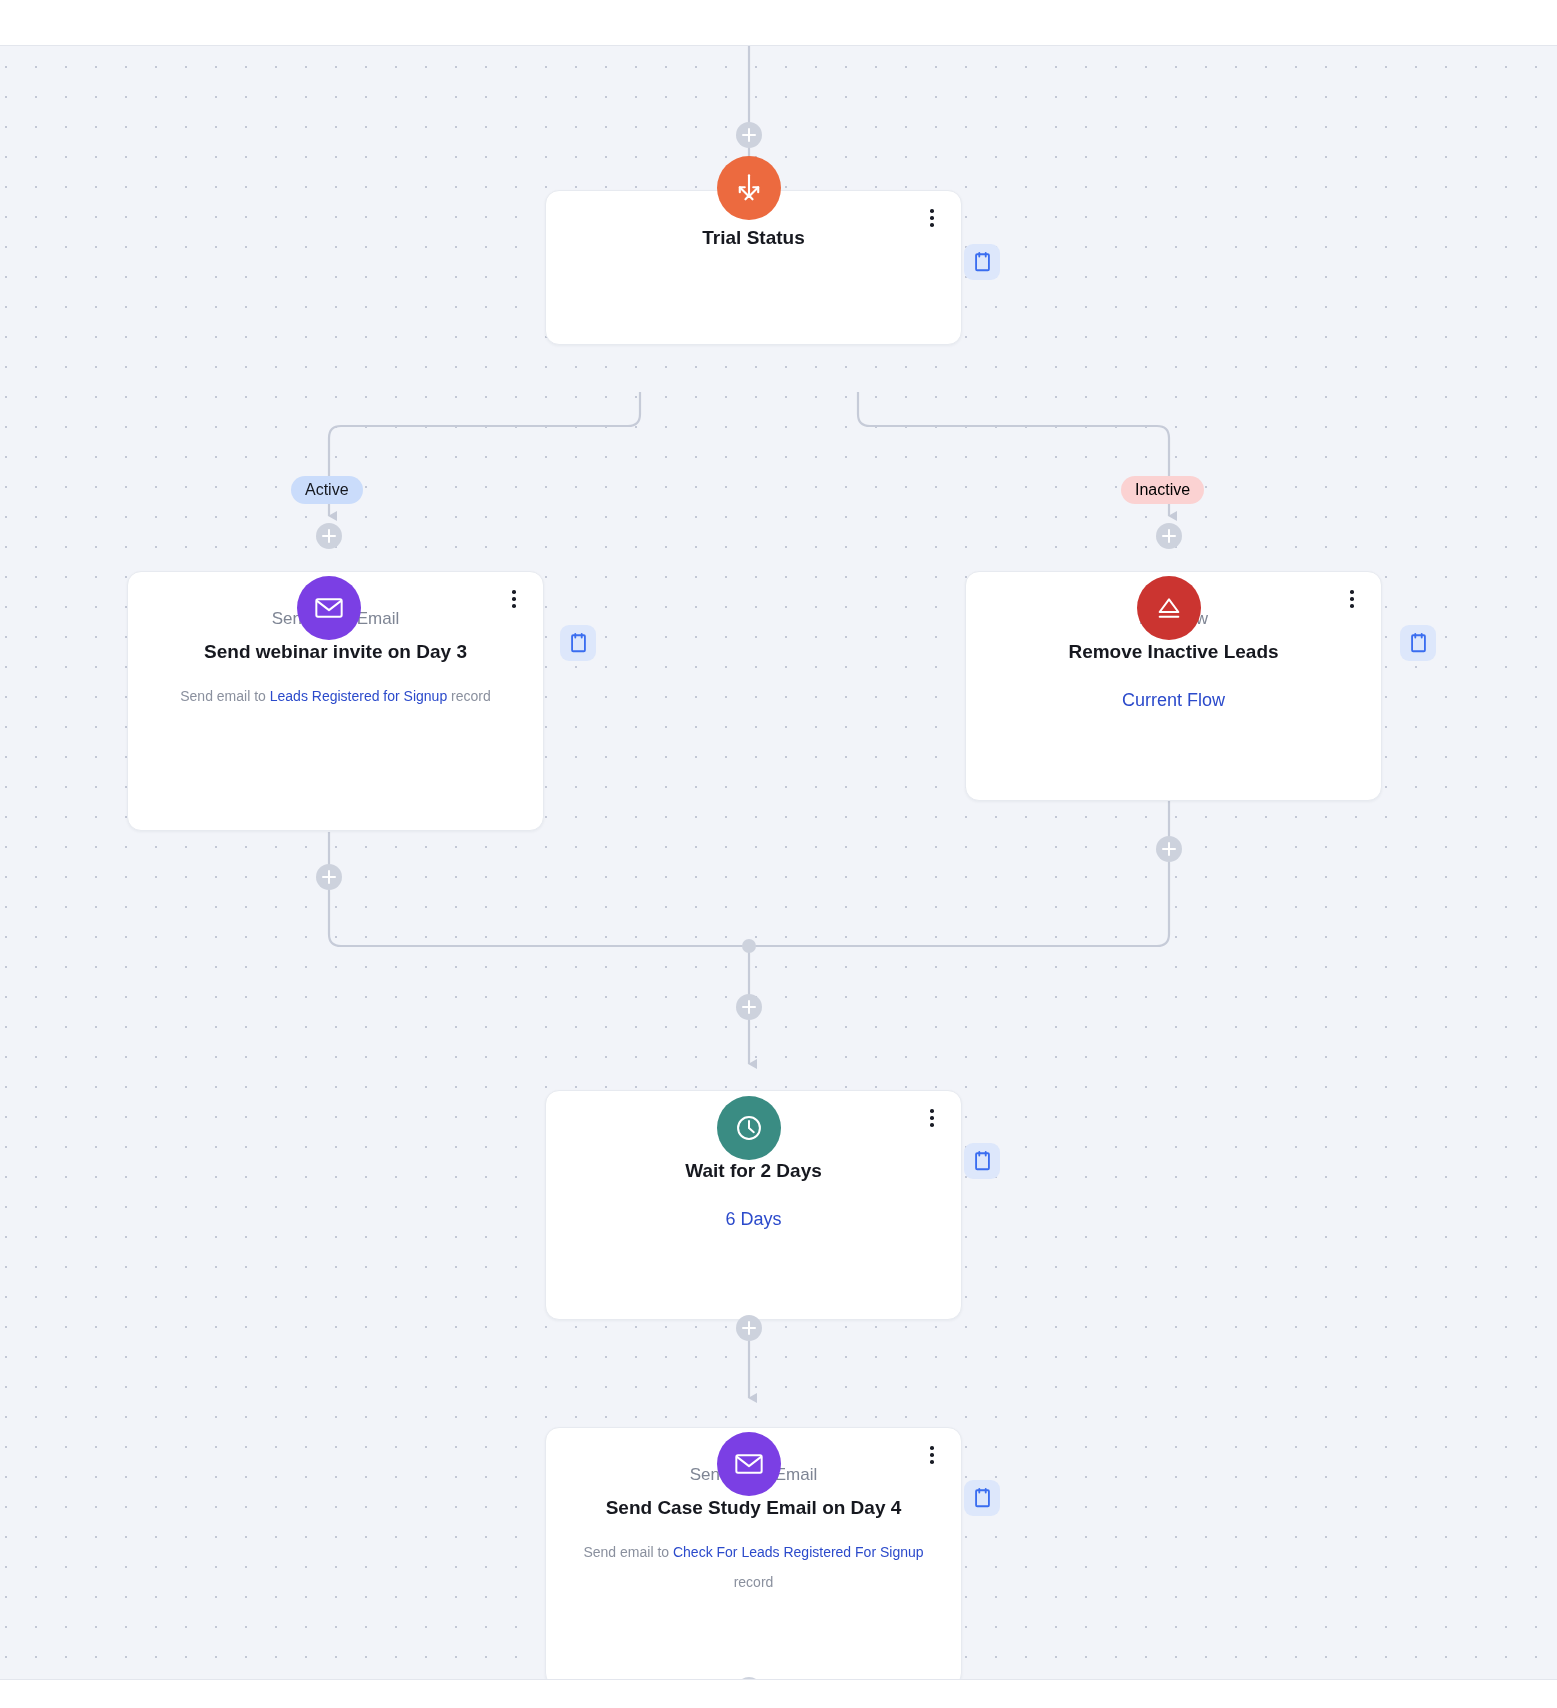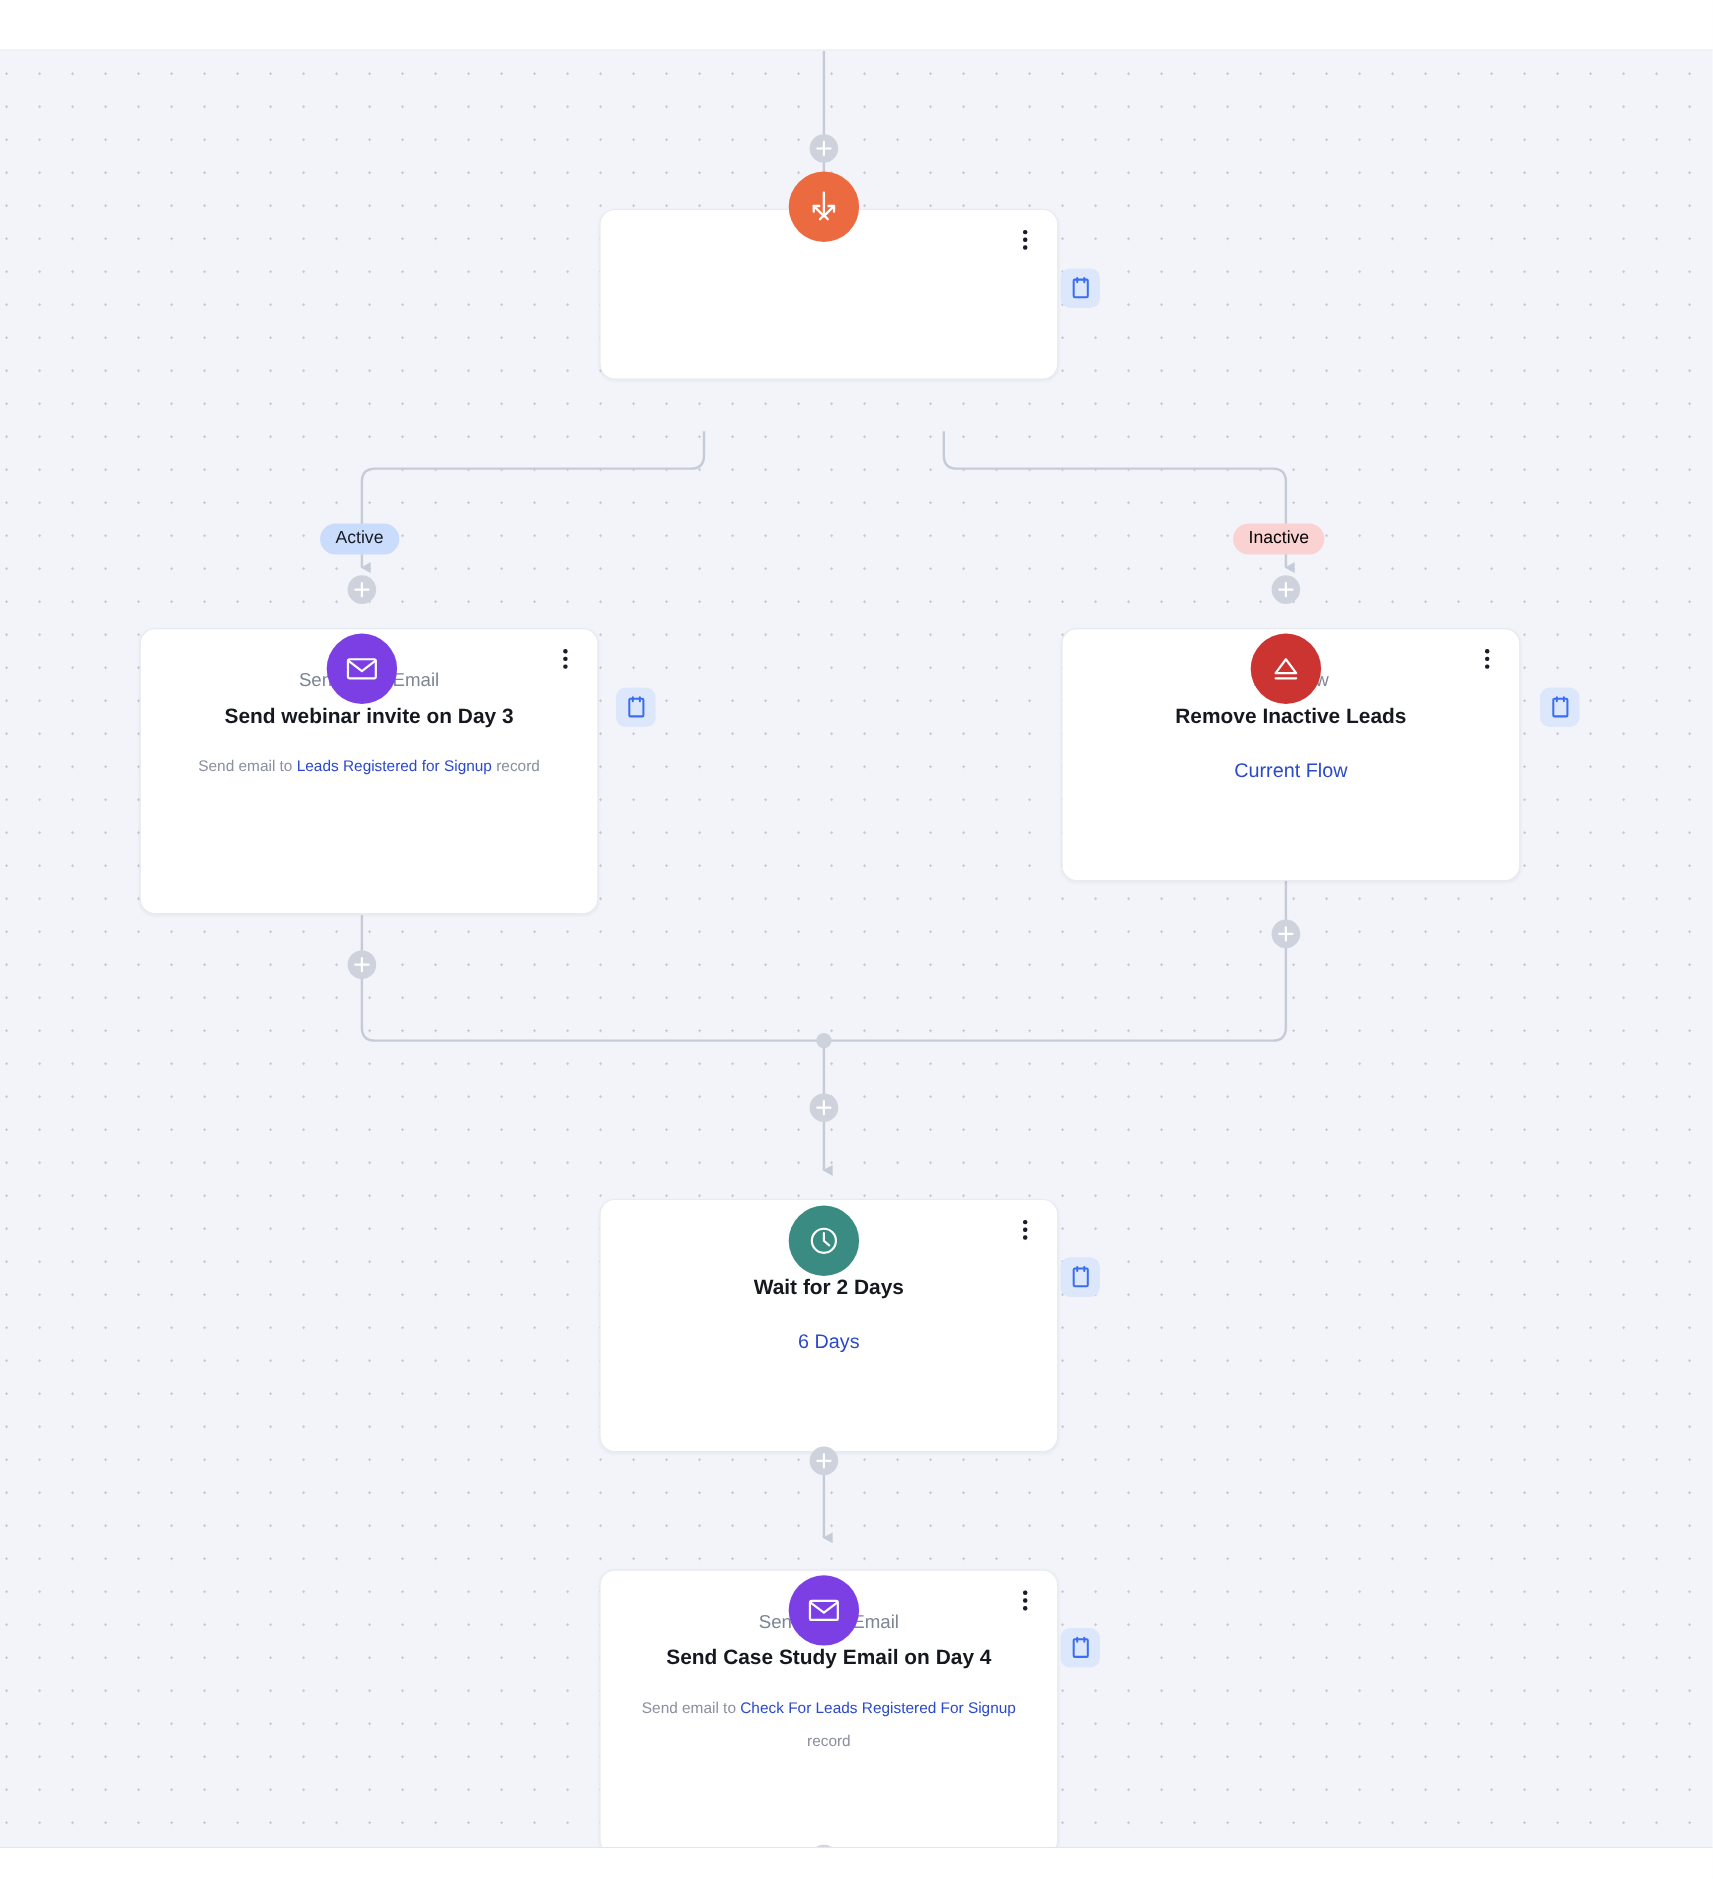--- a/index.html
+++ b/index.html
@@ -222,20 +222,21 @@
     <div class="plus" style="left:736px; top:948px;"></div>
     <div class="plus" style="left:736px; top:1269px;"></div>
     <div class="plus" style="left:736px; top:1631px;"></div>
 
     <div class="card" style="left:545px; top:144px; width:417px; height:155px;">
       <div class="dots">
         <i></i>
           <i></i>
           <i></i>
       </div>
+      <div class="node-title">Trial Status</div>
     </div>
     <div class="node-icon ic-branch" style="left:717px; top:110px;">
       <svg width="34" height="34" viewBox="0 0 24 24" fill="none" stroke="#ffffff" stroke-width="1.5" stroke-linecap="round" stroke-linejoin="round">
         <path d="M12 3 L12 18"></path>
         <path d="M12 18 L5.5 11.5"></path>
         <path d="M12 18 L18.5 11.5"></path>
         <path d="M5.5 11.5 L5.5 15 M5.5 11.5 L9 11.5"></path>
         <path d="M18.5 11.5 L18.5 15 M18.5 11.5 L15 11.5"></path>
         <path d="M9.5 20 L12 17.3 L14.5 20"></path>
       </svg>

